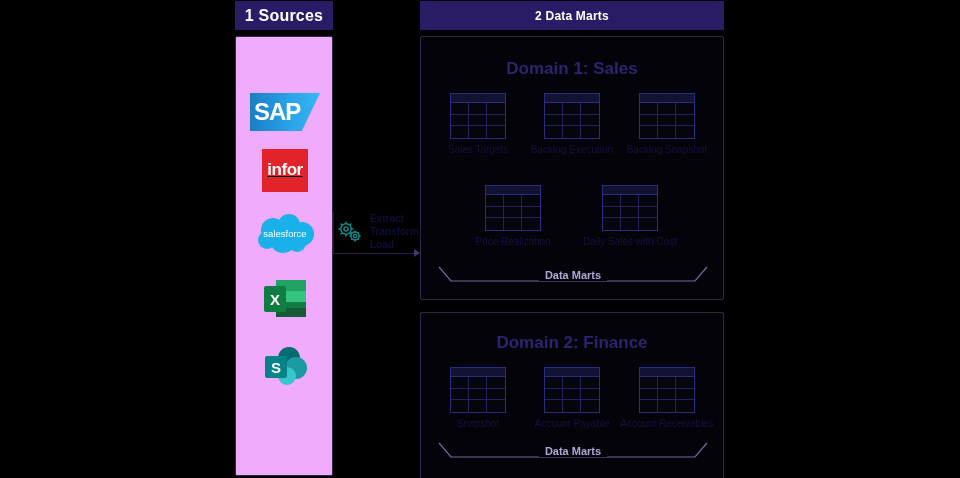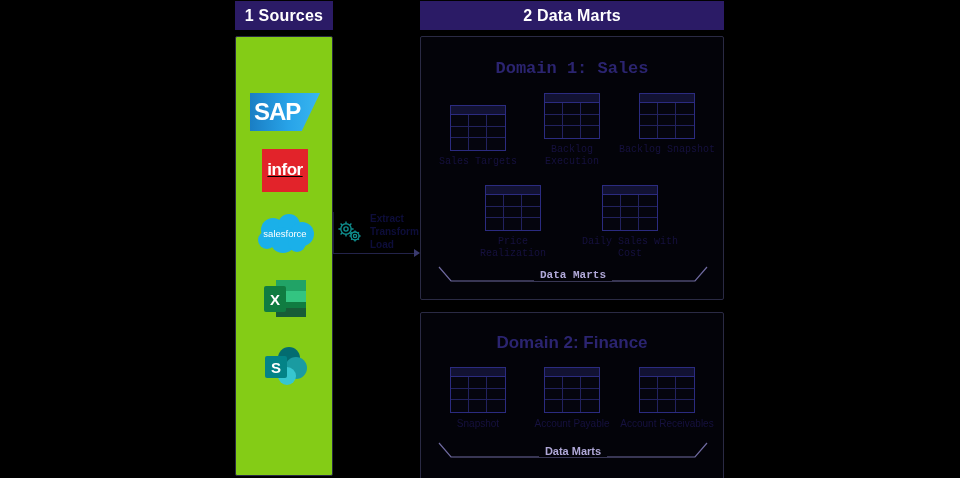--- a/index.html
+++ b/index.html
@@ -14,41 +14,41 @@
   
   .banner {
     position: absolute;
     background: #2b1b66;
     display: flex; align-items: center; justify-content: center;
     color: #ffffff;
     font-weight: bold;
     letter-spacing: .2px;
   }
   #banner-sources { left: 235px; top: 1px; width: 98px; height: 29px; font-size: 16px; }
-  #banner-marts   { left: 420px; top: 1px; width: 304px; height: 29px; font-size: 16px; }
+  #banner-marts   { left: 420px; top: 1px; width: 304px; height: 29px; font-size: 12px; }
 
   
   .panel {
     position: absolute;
     border: 1px solid #2a2a44;
-    background: #84cc16;
+    background: #f0abfc;
     border-radius: 2px;
   }
   #panel-sources { left: 235px; top: 36px; width: 98px; height: 440px; }
   #panel-marts   { left: 420px; top: 36px; width: 304px; height: 440px;
                    border: none; background: transparent; }
 
   .domain-box {
     position: absolute;
     left: 0; width: 304px;
     border: 1px solid #2a2a44;
     background: #030309;
     border-radius: 2px;
   }
-  #domain-1 { top: 0px;   height: 264px; font-family: Liberation Mono, monospace; }
+  #domain-1 { top: 0px;   height: 264px; }
   #domain-2 { top: 276px; height: 200px; }
 
   .domain-title {
     position: absolute; left: 0; width: 100%;
     text-align: center;
     font-size: 17px; font-weight: bold;
     color: #2b2470;
   }
   #domain-1 .domain-title { top: 22px; }
   #domain-2 .domain-title { top: 20px; }
@@ -228,21 +228,21 @@
       </g>
     </svg>
     <div id="etl-label">Extract Transform Load</div>
   </div>
 
   <div class="panel" id="panel-marts">
 
     <div class="domain-box" id="domain-1">
       <div class="domain-title">Domain 1: Sales</div>
 
-      <div class="tbl-wrap" style="left:9px;  top:56px;margin-top:12px;">
+      <div class="tbl-wrap" style="left:9px;  top:56px;">
         <div class="tbl">
           <div class="hdr"></div>
           <div class="row">
               <span></span>
               <span></span>
               <span></span>
             </div>
           <div class="row">
               <span></span>
               <span></span>

